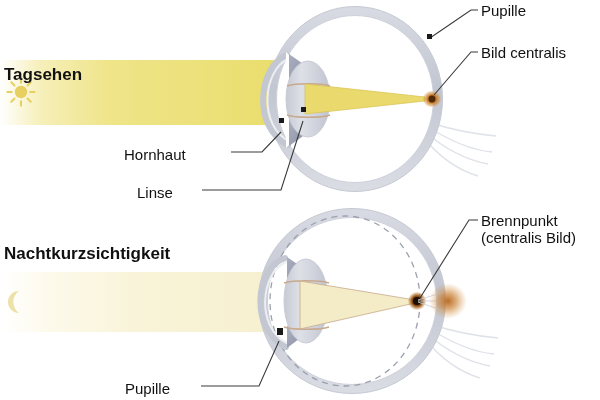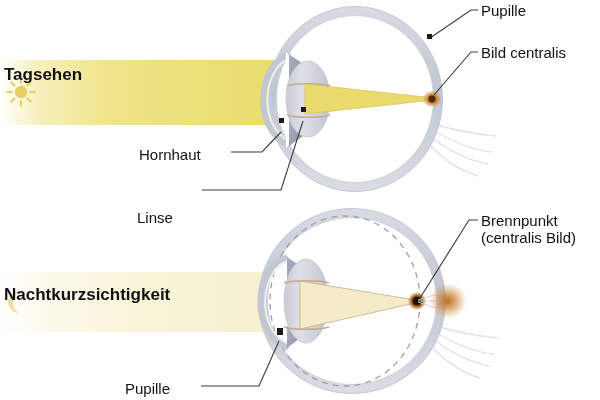--- a/index.html
+++ b/index.html
@@ -23,34 +23,34 @@
   .panel-title {
     position: absolute;
     font-family: "Liberation Sans", sans-serif;
     font-weight: bold;
     font-size: 17px;
     color: #111111;
     letter-spacing: 0px;
     white-space: nowrap;
   }
   #title-day { left: 4px; top: 29px; margin-top: 36px; }
-  #title-night { left: 4px; top: 244px; margin-top: 41px; }
+  #title-night { left: 4px; top: 244px; }
 
   .callout {
     position: absolute;
     font-family: "Liberation Sans", sans-serif;
     font-size: 15px;
     color: #111111;
     white-space: nowrap;
     line-height: 17px;
   }
   #lbl-netzhaut  { left: 481px; top: 2px; }
   #lbl-fovea     { left: 481px; top: 44px; }
-  #lbl-hornhaut  { left: 139px; top: 146px; }
-  #lbl-linse     { left: 137px; top: 184px; margin-top: 25px; }
+  #lbl-hornhaut  { left: 124px; top: 146px; }
+  #lbl-linse     { left: 137px; top: 184px; }
   #lbl-brennpunkt{ left: 481px; top: 212px; }
   #lbl-pupille   { left: 125px; top: 380px; }
   .callout .l2 { display:block; }
 </style>
 </head>
 <body>
 
 <div id="stage">
 
   <svg width="600" height="400" viewBox="0 0 600 400" style="position:absolute;left:0;top:0;">

